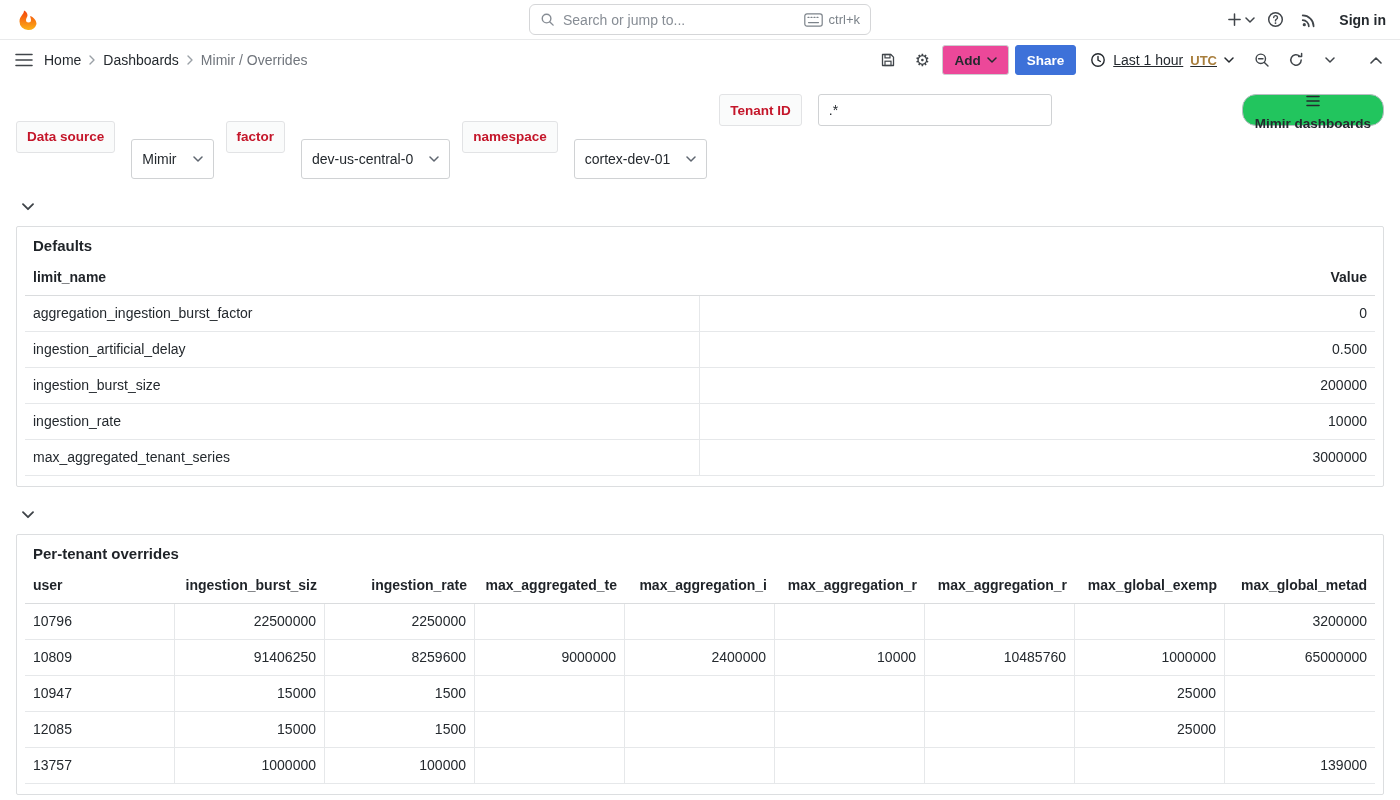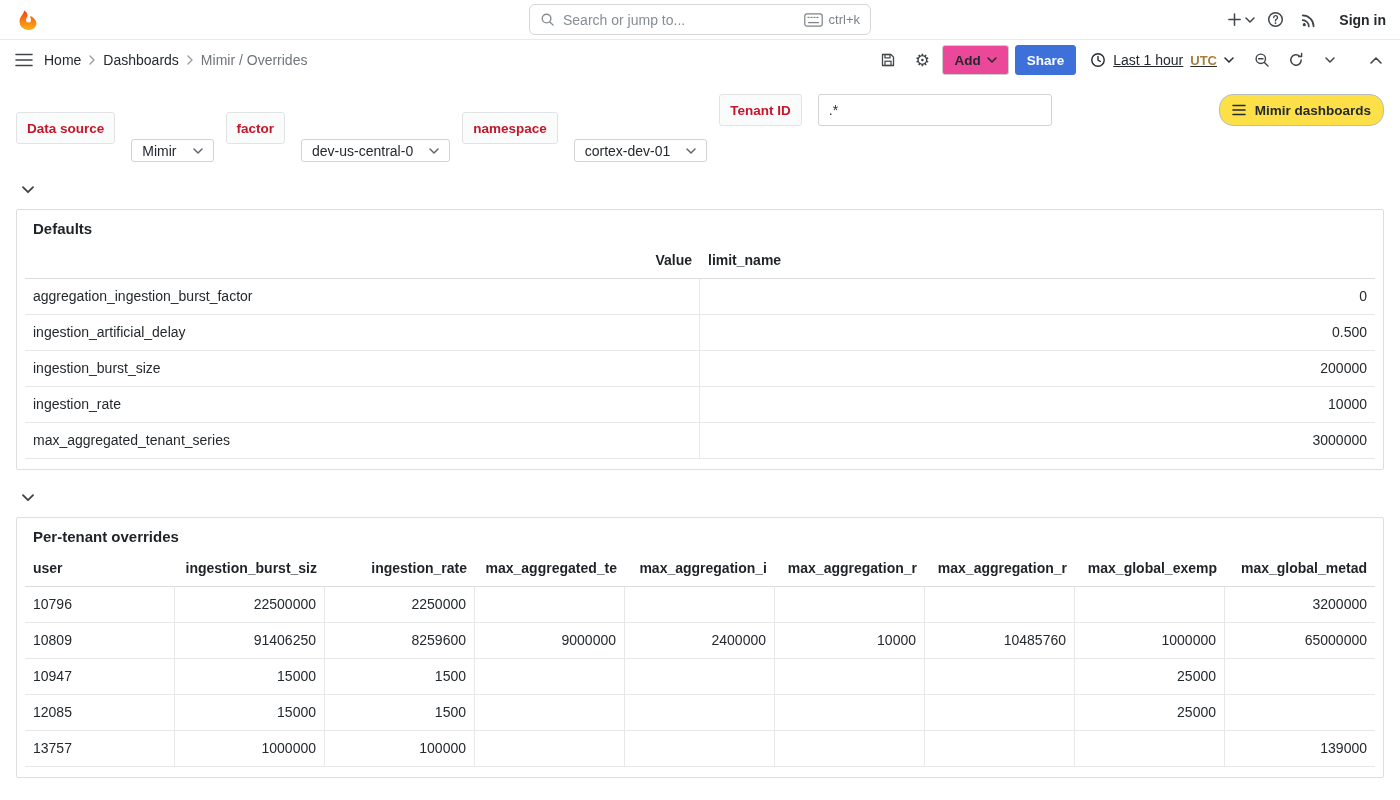--- a/index.html
+++ b/index.html
@@ -36,27 +36,27 @@
   .timepicker { display:flex; align-items:center; gap:7px; padding:0 8px; height:30px; color:#24292E;text-decoration:underline; }
   .tz { color:#A87E3C; font-weight:bold; font-size:13px; }
   .collapse-btn { margin-left:12px; }
 
   
   .dash { padding:14px 16px 0; }
   .filters { display:flex; align-items:flex-start; gap:12px; }
   .filter { display:flex; align-items:center; gap:16px; }
   .var-label { height:32px; display:flex; align-items:center; padding:0 10px; border:1px solid #E2E3E5;
     background:#FAFBFB; border-radius:3px; color:#C4162A; font-weight:bold; font-size:13.5px; }
-  .select { height:23px; display:flex; align-items:center; gap:16px; padding:0 10px;
+  .select { height:40px; display:flex; align-items:center; gap:16px; padding:0 10px;
     border:1px solid #D0D2D4; border-radius:3px; background:#fff; color:#24292E; cursor:pointer;margin-top:45px; }
   .select .chev { color:#5F6670; }
   .tenant-input { height:32px; width:234px; border:1px solid #D0D2D4; border-radius:3px;
     padding:0 10px; font-size:14px; color:#24292E; outline:none; }
   .mimir-btn { margin-left:auto; height:32px; display:flex; align-items:center; gap:9px; padding:0 12px;
-    background:#fde047; border:1px solid #B9BEC3; border-radius:14px; color:#24292E; font-weight:bold; font-size:13.5px; }
+    background:#22c55e; border:1px solid #B9BEC3; border-radius:14px; color:#24292E; font-weight:bold; font-size:13.5px;flex-direction:column; }
 
   
   .dash-row { height:24px; display:flex; align-items:center; margin-top:16px; padding-left:6px; }
   .row-toggle { color:#3E4348; display:flex; align-items:center; }
   .panel { border:1px solid #DCDEE0; border-radius:2px; background:#fff; margin-top:7px; }
   .panel-header { padding:10px 16px 4px; cursor:pointer; }
   .panel-title { font-size:15px; font-weight:bold; color:#1F2328; }
   .table-wrap { padding:2px 8px 10px; }
 
   .trow { display:grid; }
@@ -294,22 +294,22 @@
       </span>
     </button>
   </div>
 
   <section class="panel">
     <div class="panel-header">
       <span class="panel-title">Defaults</span>
     </div>
     <div class="table-wrap" data-table="defaults_panel">
         <div class="trow thead">
+          <div class="tcell hcell">limit_name</div>
           <div class="tcell num hcell">Value</div>
-          <div class="tcell hcell">limit_name</div>
         </div>
         <div class="trow">
           <div class="tcell">aggregation_ingestion_burst_factor</div>
           <div class="tcell num">0</div>
         </div>
         <div class="trow">
           <div class="tcell">ingestion_artificial_delay</div>
           <div class="tcell num">0.500</div>
         </div>
         <div class="trow">

